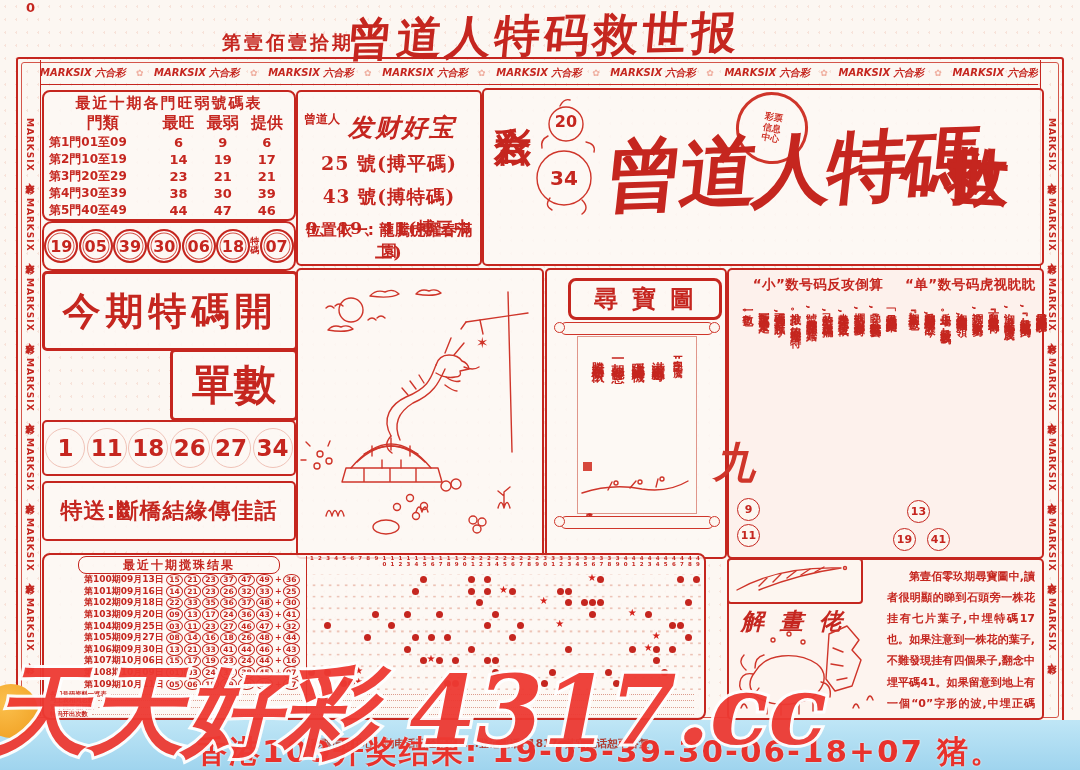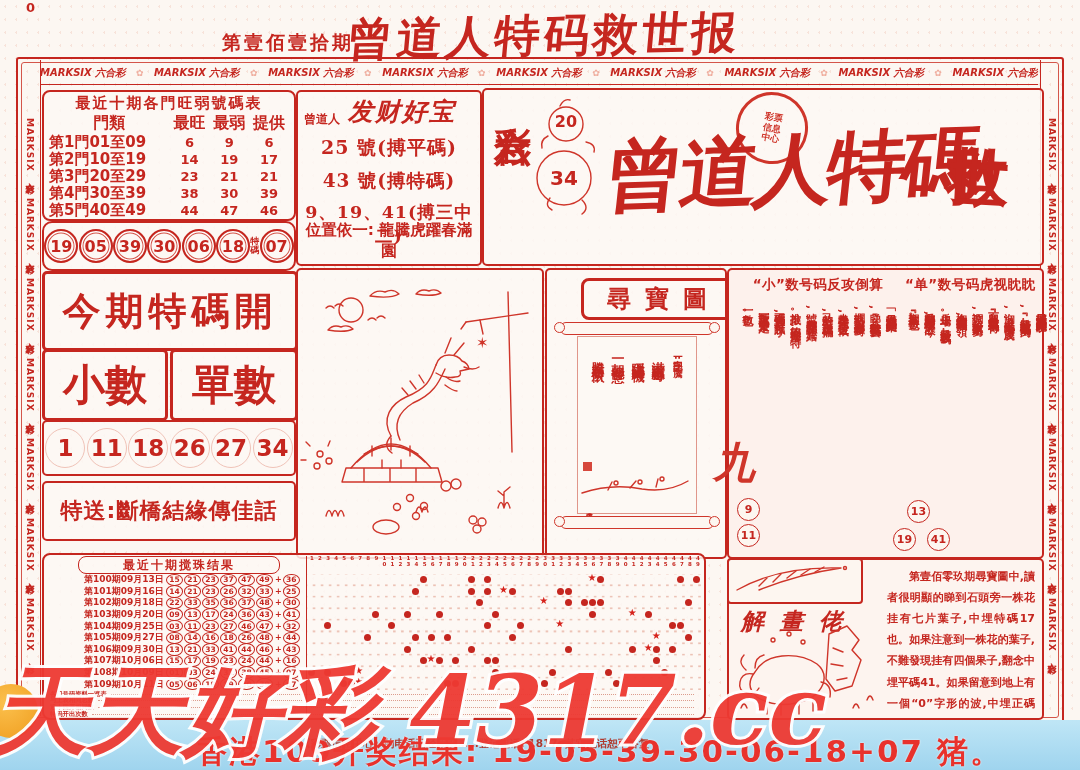--- a/index.html
+++ b/index.html
@@ -25,57 +25,57 @@
   .sidestrip.right{left:1040px;border-left:1.5px solid #c5261f;}
   .brandband{left:40px;top:61px;width:998px;height:23px;display:flex;align-items:center;justify-content:space-between;
      font-size:10px;font-weight:bold;font-style:italic;overflow:hidden;border-bottom:1.5px solid #c5261f;}
   .flower{color:#efae9f;font-style:normal;font-size:9px;}
   
   .hot{left:42px;top:90px;width:250px;height:127px;border-radius:8px;}
   .hot .ttl{font-size:15px;font-weight:900;text-align:center;letter-spacing:2px;margin-top:2px;}
   .hot table{width:96%;margin:0 auto;border-collapse:collapse;font-weight:bold;}
   .hot th{font-size:16px;padding:0;}
   .hot td{font-size:13px;text-align:center;padding:0;line-height:17px;}
-  .hot td.gate{font-size:15px;text-align:left;white-space:nowrap;}
+  .hot td.gate{font-size:12px;text-align:left;white-space:nowrap;}
   
   .drawrow{left:42px;top:221px;width:250px;height:46px;border-radius:10px;display:flex;align-items:center;justify-content:space-evenly;}
   .ball{width:30px;height:30px;border:2px solid #c5261f;border-radius:50%;box-shadow:inset 0 0 0 1.5px #fff,inset 0 0 0 2.5px #d4554a;
      font-size:16px;font-weight:900;display:flex;align-items:center;justify-content:center;}
   .sp-label{font-size:9px;font-weight:bold;line-height:9px;text-align:center;}
   
   .fc-title{left:42px;top:271px;width:250px;height:74px;font-size:38px;font-weight:900;letter-spacing:5px;border-width:3px;}
   .fc-small{left:42px;top:349px;width:120px;height:66px;font-size:42px;font-weight:900;border-width:3px;}
   .fc-odd{left:170px;top:349px;width:122px;height:66px;font-size:42px;font-weight:900;border-width:3px;}
   .fc-nums{left:42px;top:420px;width:250px;height:52px;display:flex;align-items:center;justify-content:space-evenly;}
   .pale{width:38px;height:38px;border:1.5px solid #f0c3b8;border-radius:50%;display:flex;align-items:center;justify-content:center;
      font-size:23px;font-weight:900;color:#c5261f;}
   .gift{left:42px;top:481px;width:250px;height:56px;font-size:22px;font-weight:900;letter-spacing:1px;}
   
   .lucky{left:296px;top:90px;width:182px;height:172px;}
-  .lucky .hd{display:flex;align-items:flex-end;padding:3px 6px 0 6px;}
+  .lucky .hd{display:flex;align-items:flex-start;padding:3px 6px 0 6px;margin-top:16px;}
   .lucky .by{font-size:12px;font-weight:bold;}
   .lucky .lt{font-size:25px;font-weight:900;font-style:italic;margin-left:8px;letter-spacing:2px;}
   .lucky .ln{text-align:center;font-size:17px;font-weight:900;margin-top:7px;letter-spacing:1px;}
   .lucky .ft{position:absolute;left:0;right:0;bottom:2px;font-size:15.5px;font-weight:900;text-align:center;letter-spacing:0px;}
   
   .banner{left:482px;top:88px;width:558px;height:174px;}
   .banner .lhc{position:absolute;left:6px;top:8px;font-size:37px;font-weight:900;line-height:1.25;}
   .banner .maintitle{position:absolute;left:122px;top:28px;font-size:78px;font-weight:900;letter-spacing:-4px;
       transform:rotate(-2deg) skewX(-8deg);white-space:nowrap;}
   .banner .save{position:absolute;left:468px;top:6px;font-size:62px;font-weight:900;line-height:.95;transform:rotate(3deg);}
   .stamp{position:absolute;left:252px;top:2px;width:66px;height:66px;border:3px solid #cf352a;border-radius:50%;
       transform:rotate(10deg);display:flex;align-items:center;justify-content:center;}
   .stamp .st{width:24px;font-size:9px;font-weight:bold;line-height:1.15;text-align:center;color:#cf352a;}
   .gourd{position:absolute;left:46px;top:6px;}
   .gnum{position:absolute;font-weight:900;color:#c5261f;text-align:center;}
   
   .dragonbox{left:296px;top:268px;width:244px;height:287px;}
   
   .treasure{left:545px;top:268px;width:178px;height:287px;}
-  .tcap{position:absolute;left:34px;top:8px;width:136px;height:36px;border:3px solid #c5261f;border-radius:8px;
+  .tcap{position:absolute;left:21px;top:8px;width:136px;height:36px;border:3px solid #c5261f;border-radius:8px;
       font-size:24px;font-weight:900;letter-spacing:14px;padding-left:12px;display:flex;align-items:center;justify-content:center;}
   .rod{position:absolute;left:13px;width:152px;height:11px;border:1.5px solid #cf352a;border-radius:6px;background:#fdf6f0;}
   .rod:before,.rod:after{content:"";position:absolute;top:-1px;width:9px;height:9px;border:1.5px solid #cf352a;border-radius:50%;background:#fdf6f0;}
   .rod:before{left:-7px;}.rod:after{right:-7px;}
   .paper{position:absolute;left:30px;top:66px;width:118px;height:176px;border:1px solid #e0968a;background:#fdf9f4;}
   .tpoem{position:absolute;right:8px;top:14px;height:150px;writing-mode:vertical-rl;white-space:pre-line;
       font-size:13px;font-weight:900;line-height:1.55;letter-spacing:2px;}
   .tpoem .intro{font-size:9.5px;letter-spacing:1px;font-weight:bold;}
   .tsig{position:absolute;left:6px;bottom:6px;writing-mode:vertical-rl;font-size:7px;font-weight:bold;}
   .tseal{position:absolute;left:5px;bottom:42px;width:9px;height:9px;background:#d6483c;}
@@ -209,21 +209,20 @@
       <div class="ball">05</div>
       <div class="ball">39</div>
       <div class="ball">30</div>
       <div class="ball">06</div>
       <div class="ball">18</div>
       <div class="sp-label">特<br>碼</div>
       <div class="ball">07</div>
     </div>
 
   <div class="bx center fc-title">今期特碼開</div>
-  <div class="bx center fc-small">小數</div>
   <div class="bx center fc-odd">單數</div>
   <div class="bx fc-nums" id="fcNums">
       <div class="pale">1</div>
       <div class="pale">11</div>
       <div class="pale">18</div>
       <div class="pale">26</div>
       <div class="pale">27</div>
       <div class="pale">34</div>
     </div>
   <div class="bx center gift">特送:斷橋結緣傳佳話</div>

